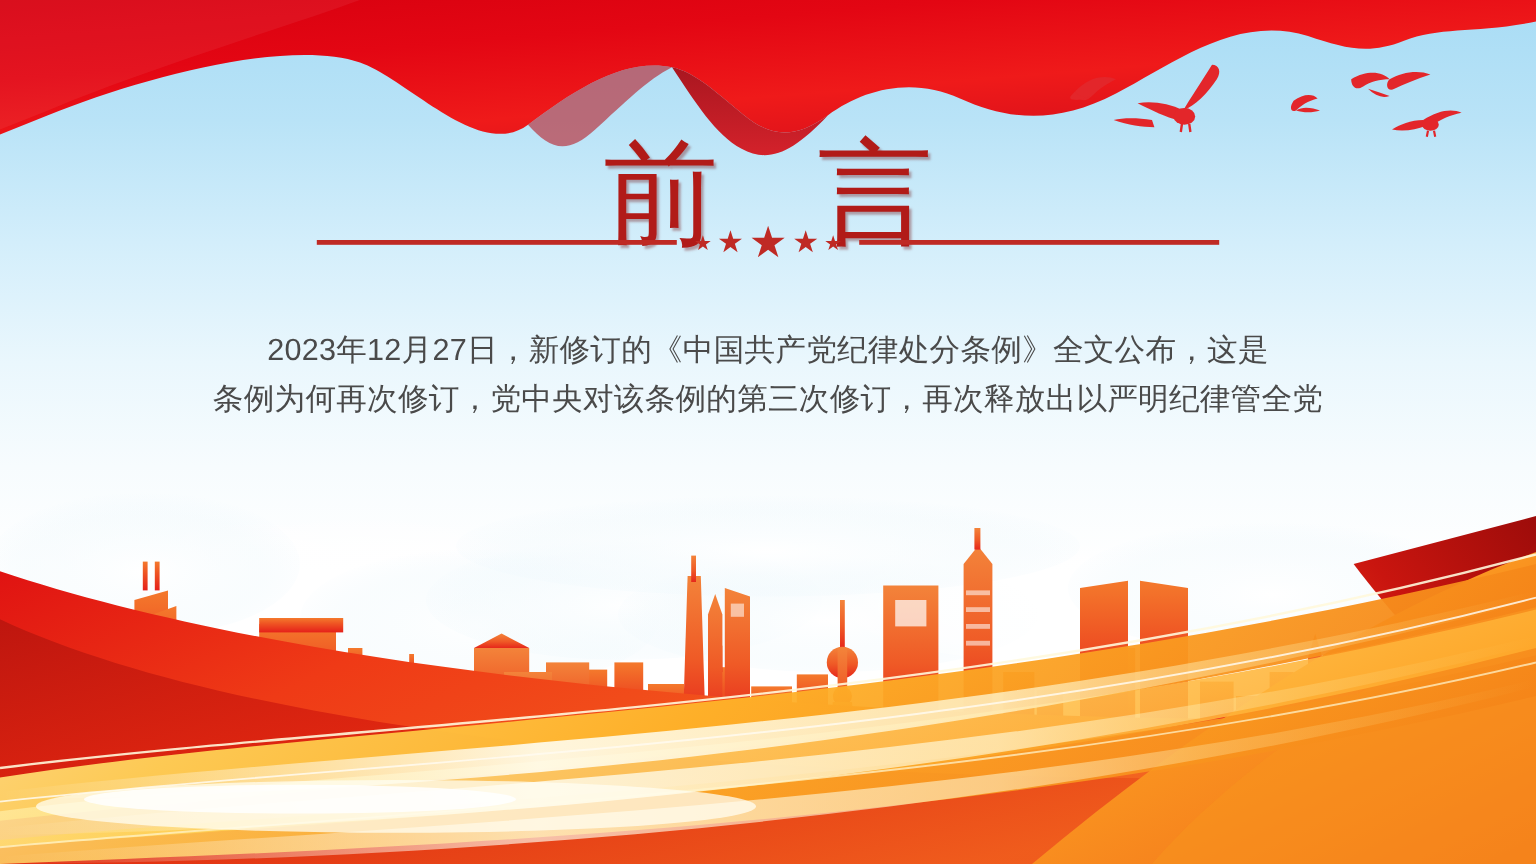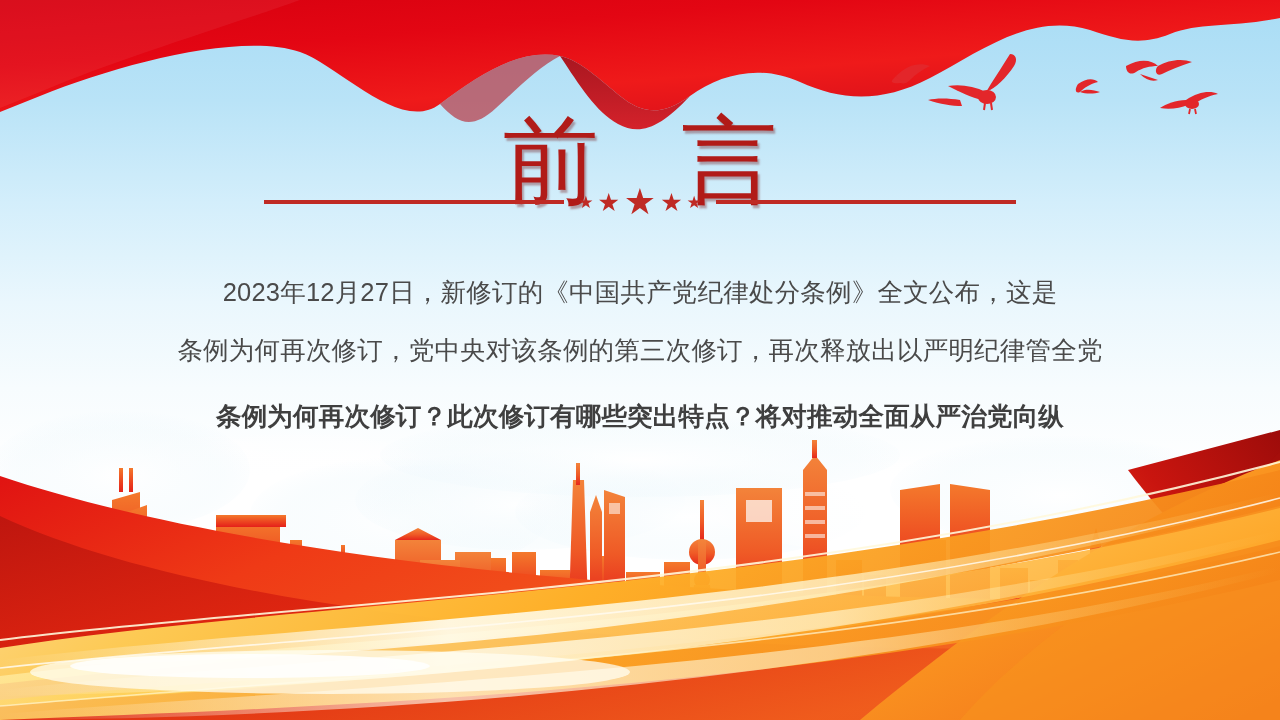--- a/index.html
+++ b/index.html
@@ -90,21 +90,21 @@
     width: 940px;
     text-align: center;
     z-index: 40;
     color: #4a4a4a;
     font-size: 25.5px;
     line-height: 41px;
     letter-spacing: 0.2px;
   }
   .para-1 { font-weight: 400; }
   .para-2 { font-weight: 700; color: #3f3f3f; }
-  .para-1 .ln, .para-2 .ln { display: block; margin-top: 17px; }
+  .para-1 .ln, .para-2 .ln { display: block; }
 </style>
 </head>
 <body>
 
 <div id="slide">
 
   <div class="layer">
     <svg viewBox="0 0 1280 720" xmlns="http://www.w3.org/2000/svg">
       <defs>
         <radialGradient id="cloudA" cx="50%" cy="55%" r="55%">
@@ -409,17 +409,16 @@
     </span>
     <span class="rule"></span>
   </div>
 
   <div class="body-text">
     <p class="para-1">
       <span class="ln">2023年12月27日，新修订的《中国共产党纪律处分条例》全文公布，这是</span>
       <span class="ln">条例为何再次修订，党中央对该条例的第三次修订，再次释放出以严明纪律管全党</span>
     </p>
     <p class="para-2">
-      <span class="ln">条例为何再次修订？此次修订有哪些突出特点？将对推动全面从严治党向纵</span>
     </p>
   </div>
 
 </div>
 
 </body></html>

